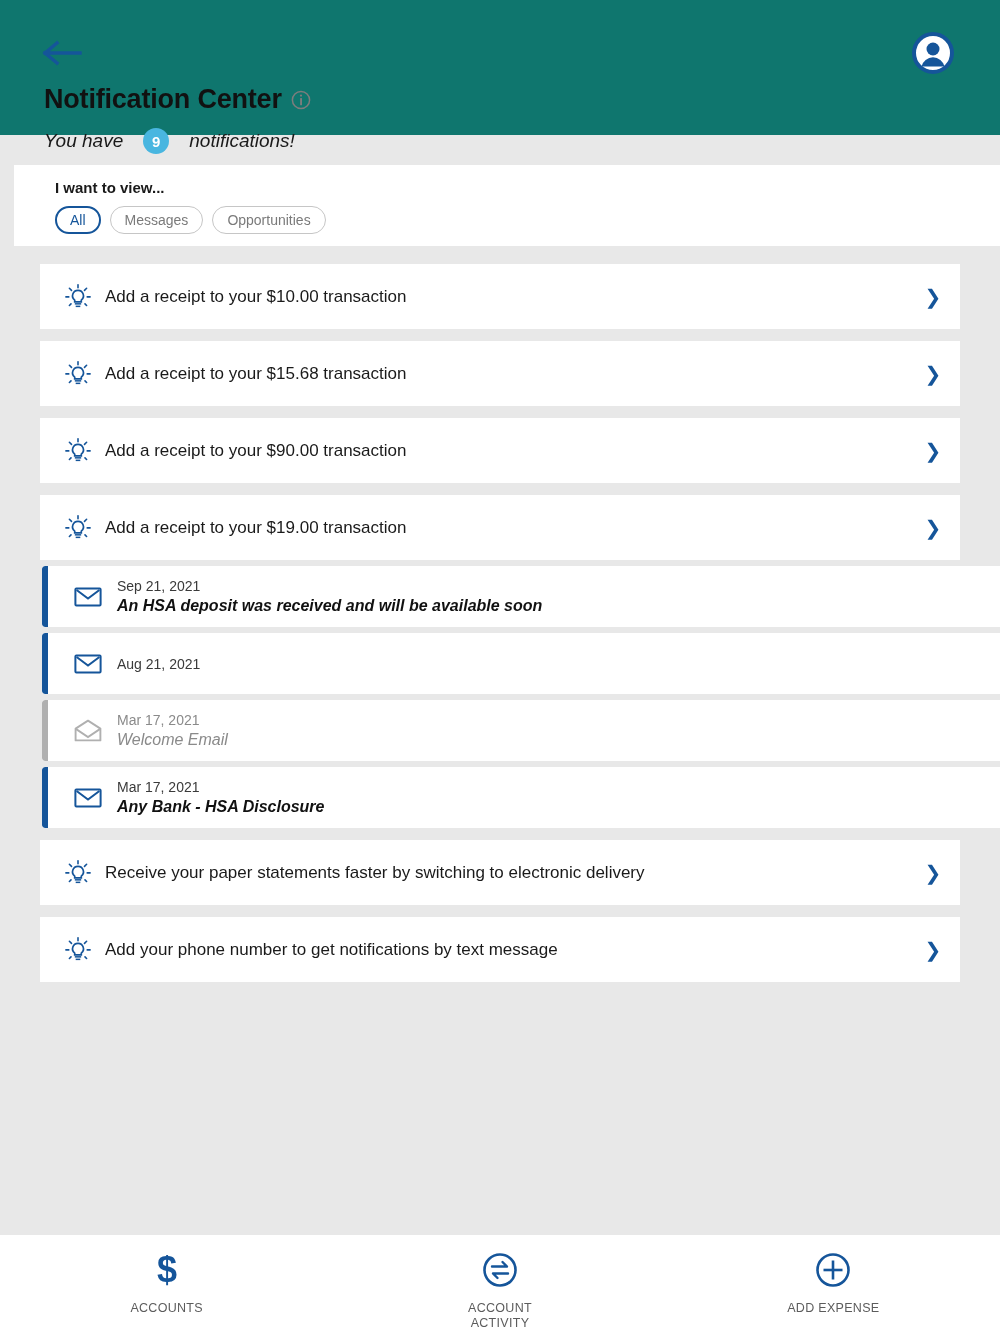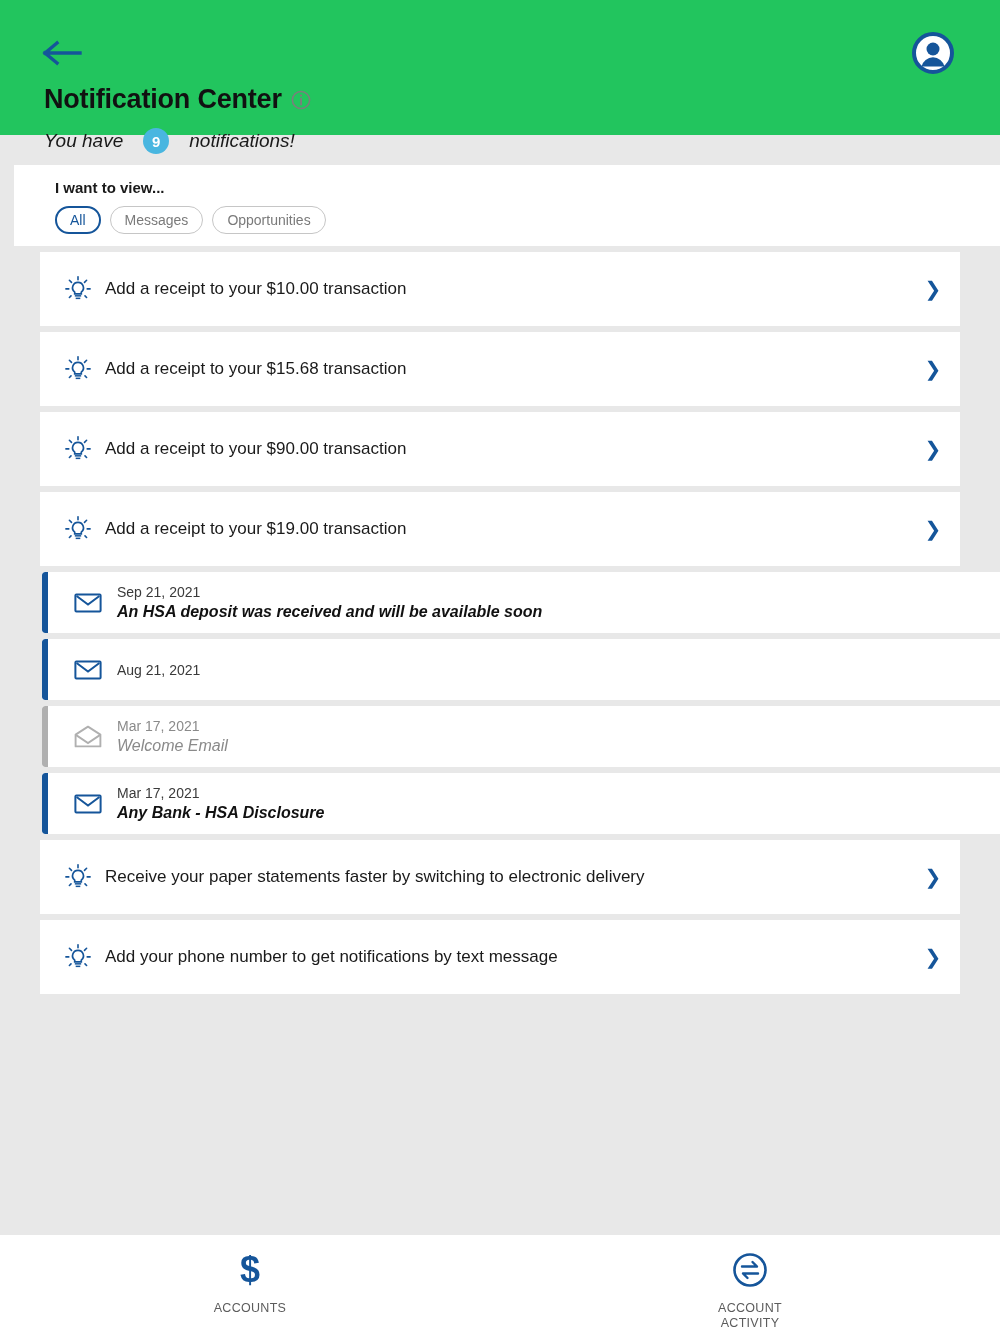--- a/index.html
+++ b/index.html
@@ -7,21 +7,21 @@
     width: 1000px; height: 1334px;
     background: #e8e8e8;
     font-family: "Liberation Sans", sans-serif;
     -webkit-font-smoothing: antialiased;
   }
   .phone { position: relative; width: 1000px; height: 1334px; background: #e8e8e8; overflow: hidden; }
 
   
   .header {
     position: absolute; top: 0; left: 0; width: 1000px; height: 135px;
-    background: #22c55e;
+    background: #0f766e;
     text-decoration: underline;
   }
   .back-btn {
     position: absolute; left: 42px; top: 36px;
     width: 44px; height: 34px;
     display: flex; align-items: center; cursor: pointer;
   }
   .avatar-btn {
     position: absolute; right: 46px; top: 32px;
     width: 42px; height: 42px; cursor: pointer;
@@ -71,21 +71,21 @@
   .chip.selected { border: 2px solid #15559a; color: #15559a; padding: 0 13px; }
 
   
   .list { position: absolute; top: 252px; left: 0; width: 1000px; }
 
   .row {
     position: relative; background: #ffffff; display: flex; align-items: center;
     cursor: pointer;
   }
   .row.opportunity {
-    margin: 0 40px 6px 40px; width: 920px; height: 74px; border-radius: 0;
+    margin: 12px 40px 6px 40px; width: 920px; height: 65px; border-radius: 0;
   }
   .row.message {
     margin: 0 42px 6px 42px; width: 1000px; height: 61px;
     border-radius: 3px; overflow: hidden; padding-left: 0;
   }
   .accent {
     position: absolute; left: 0; top: 0; width: 6px; height: 100%;
     border-radius: 3px 0 0 3px;
   }
   .accent.unread { background: #15559a; }
@@ -351,15 +351,25 @@
         <div class="nav-icon">
           <svg width="36" height="36" viewBox="0 0 36 36">
             <circle cx="18" cy="18" r="15.5" fill="none" stroke="#15559a" stroke-width="2.6"></circle>
             <path d="M10 14.5 H25 L20.5 10" fill="none" stroke="#15559a" stroke-width="2.4" stroke-linecap="round" stroke-linejoin="round"></path>
             <path d="M26 21.5 H11 L15.5 26" fill="none" stroke="#15559a" stroke-width="2.4" stroke-linecap="round" stroke-linejoin="round"></path>
           </svg>
         </div>
         <div class="nav-label" style="white-space: pre-line;">ACCOUNT
 ACTIVITY</div>
       </div>
+      <div class="nav-item">
+        <div class="nav-icon">
+          <svg width="36" height="36" viewBox="0 0 36 36">
+            <circle cx="18" cy="18" r="15.5" fill="none" stroke="#15559a" stroke-width="2.6"></circle>
+            <line x1="18" y1="8.5" x2="18" y2="27.5" stroke="#15559a" stroke-width="2.6"></line>
+            <line x1="8.5" y1="18" x2="27.5" y2="18" stroke="#15559a" stroke-width="2.6"></line>
+          </svg>
+        </div>
+        <div class="nav-label" style="white-space: pre-line;">ADD EXPENSE</div>
+      </div>
     </div>
 
 </div>
 
 </body></html>

